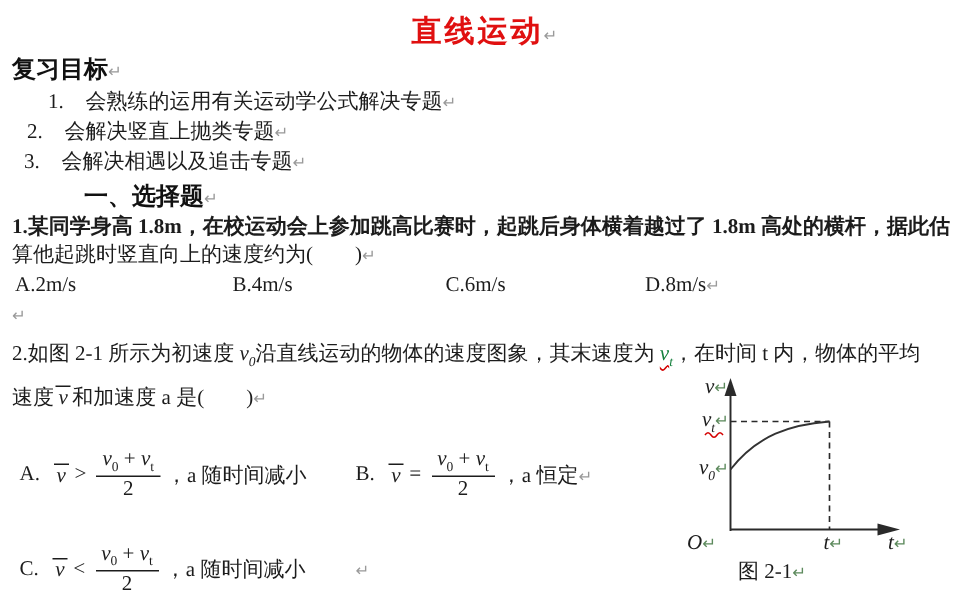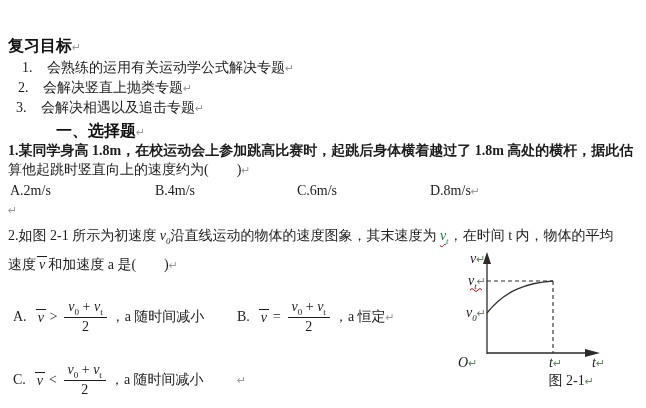--- a/index.html
+++ b/index.html
@@ -26,26 +26,29 @@
   .optrow{display:flex;align-items:center;}
   .num{display:inline-block;}
   svg{position:absolute;left:0;top:0;}
   .figlabel{position:absolute;white-space:nowrap;font-size:14px;}
 </style>
 </head>
 <body>
 
 <div class="page">
 
+  <div class="abs title hd" style="left:0;top:7px;width:646px;text-align:center;">
+    <span>直线运动</span><span class="pil">↵</span>
+  </div>
 
   <div class="abs hd h2" style="left:8px;top:36px;">
     <span>复习目标</span><span class="pil">↵</span>
   </div>
 
-  <div class="abs" style="left:22px;top:59px;">
+  <div class="abs" style="left:32px;top:59px;">
     <span class="num" style="width:25px;">1.</span><span>会熟练的运用有关运动学公式解决专题</span><span class="pil">↵</span>
   </div>
   <div class="abs" style="left:18px;top:79px;">
     <span class="num" style="width:25px;">2.</span><span>会解决竖直上抛类专题</span><span class="pil">↵</span>
   </div>
   <div class="abs" style="left:16px;top:99px;">
     <span class="num" style="width:25px;">3.</span><span>会解决相遇以及追击专题</span><span class="pil">↵</span>
   </div>
 
   <div class="abs hd h2" style="left:8px;top:121px;margin-left:48px;">
@@ -130,16 +133,16 @@
       <path d="M 37 63 C 55 40 77 33 103 31" fill="none" stroke="#333" stroke-width="1.3"></path>
 
       <path d="M 20 40 q 2 -3 4 0 q 2 3 4 0 q 2 -3 4 0" fill="none" stroke="#d40000" stroke-width="1"></path>
     </svg>
     <div class="figlabel mi" style="left:20px;top:1px;"><span>v</span><span class="pil g">↵</span></div>
     <div class="figlabel mi" style="left:18px;top:23px;"><span>v</span><sub>t</sub><span class="pil g">↵</span></div>
     <div class="figlabel mi" style="left:16px;top:55px;"><span>v</span><sub>0</sub><span class="pil g">↵</span></div>
     <div class="figlabel mi" style="left:8px;top:105px;"><span>O</span><span class="pil g">↵</span></div>
     <div class="figlabel mi" style="left:99px;top:105px;"><span>t</span><span class="pil g">↵</span></div>
     <div class="figlabel mi" style="left:142px;top:105px;"><span>t</span><span class="pil g">↵</span></div>
-    <div class="figlabel" style="left:24px;top:122px;width:120px;text-align:right;"><span>图 2-1</span><span class="pil g">↵</span></div>
+    <div class="figlabel" style="left:42px;top:122px;width:120px;text-align:left;"><span>图 2-1</span><span class="pil g">↵</span></div>
   </div>
 
 </div>
 
 </body></html>

